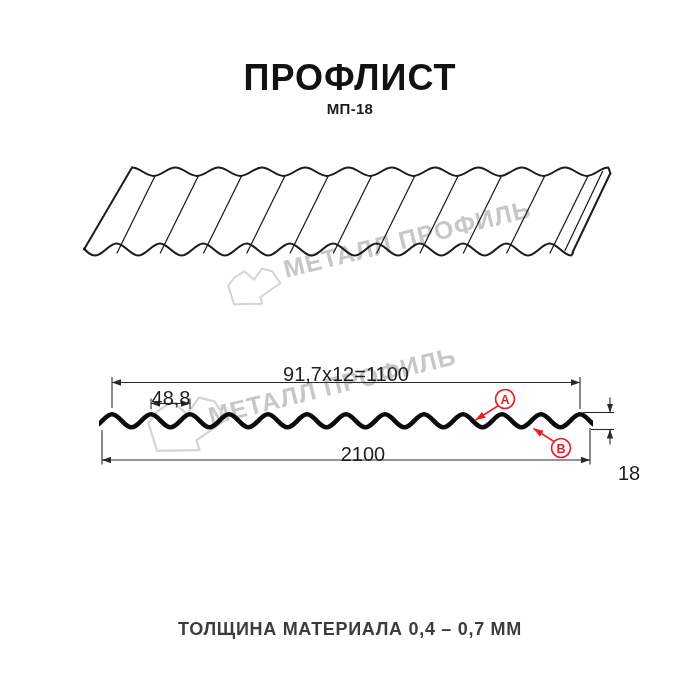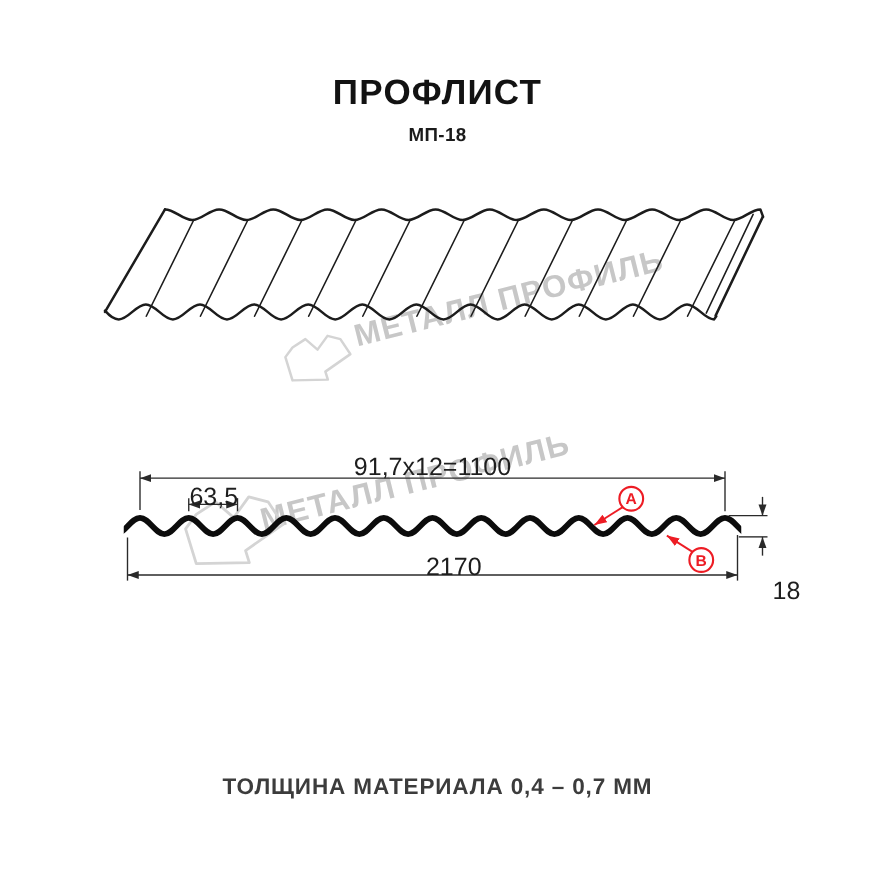--- a/index.html
+++ b/index.html
@@ -1,20 +1,20 @@
 <!DOCTYPE html>
 <html><head>
 <meta charset="utf-8">
 <style>
   html,body{margin:0;padding:0;background:#fff;}
   .page{position:relative;width:700px;height:700px;background:#ffffff;overflow:hidden;
         font-family:"Liberation Sans",sans-serif;}
   .t{position:absolute;white-space:nowrap;color:#1c1c1c;line-height:1;}
   .tc{transform:translateX(-50%);}
-  .t-title{left:350px;top:60px;font-size:28px;font-weight:800;letter-spacing:1px;color:#121212;}
+  .t-title{left:350px;top:60px;font-size:36px;font-weight:800;letter-spacing:1px;color:#121212;}
   .t-sub{left:350px;top:101px;font-size:15px;font-weight:700;color:#1b1b1b;letter-spacing:0.3px;}
   .t-dim{font-size:20px;color:#1e1e1e;}
   .t-dim1{left:346px;top:364px;}
   .t-dim2{left:171px;top:388px;}
   .t-dim3{left:363px;top:444px;}
   .t-dim18{left:618px;top:436px;margin-top:27px;}
   .t-foot{left:350px;top:620px;font-size:18px;font-weight:700;letter-spacing:0.7px;color:#3c3c3c;}
   .wm{position:absolute;font-size:25px;font-weight:700;letter-spacing:1px;color:#c7c7c7;
       line-height:1;white-space:nowrap;transform-origin:0 100%;}
   .wm1{left:287px;top:257px;transform:rotate(-14deg);}
@@ -96,17 +96,17 @@
       <circle cx="505" cy="399" r="9.5" fill="#ffffff" stroke-width="1.7"></circle>
       <circle cx="561" cy="448" r="9.5" fill="#ffffff" stroke-width="1.7"></circle>
       <text class="cl-text" x="505" y="403.6">A</text>
       <text class="cl-text" x="561" y="452.6">B</text>
     </g>
   </svg>
 
   <div class="t tc t-title">ПРОФЛИСТ</div>
   <div class="t tc t-sub">МП-18</div>
   <div class="t tc t-dim t-dim1">91,7x12=1100</div>
-  <div class="t tc t-dim t-dim2">63,5</div>
-  <div class="t tc t-dim t-dim3">2170</div>
+  <div class="t tc t-dim t-dim2">48,8</div>
+  <div class="t tc t-dim t-dim3">2100</div>
   <div class="t t-dim t-dim18">18</div>
   <div class="t tc t-foot">ТОЛЩИНА МАТЕРИАЛА 0,4 – 0,7 ММ</div>
 </div>
 
 </body></html>

